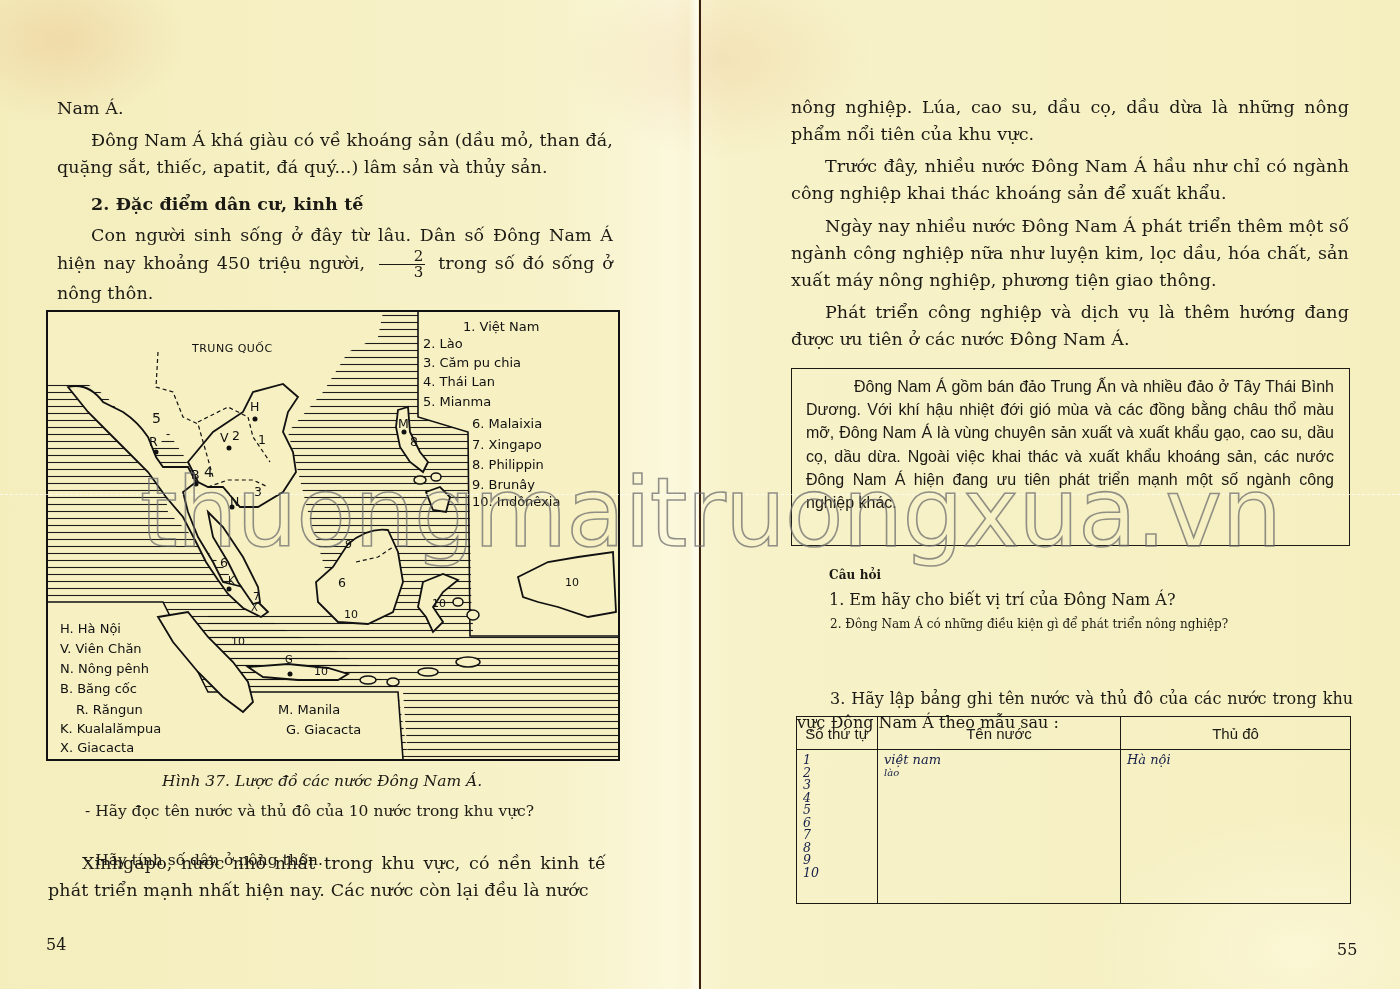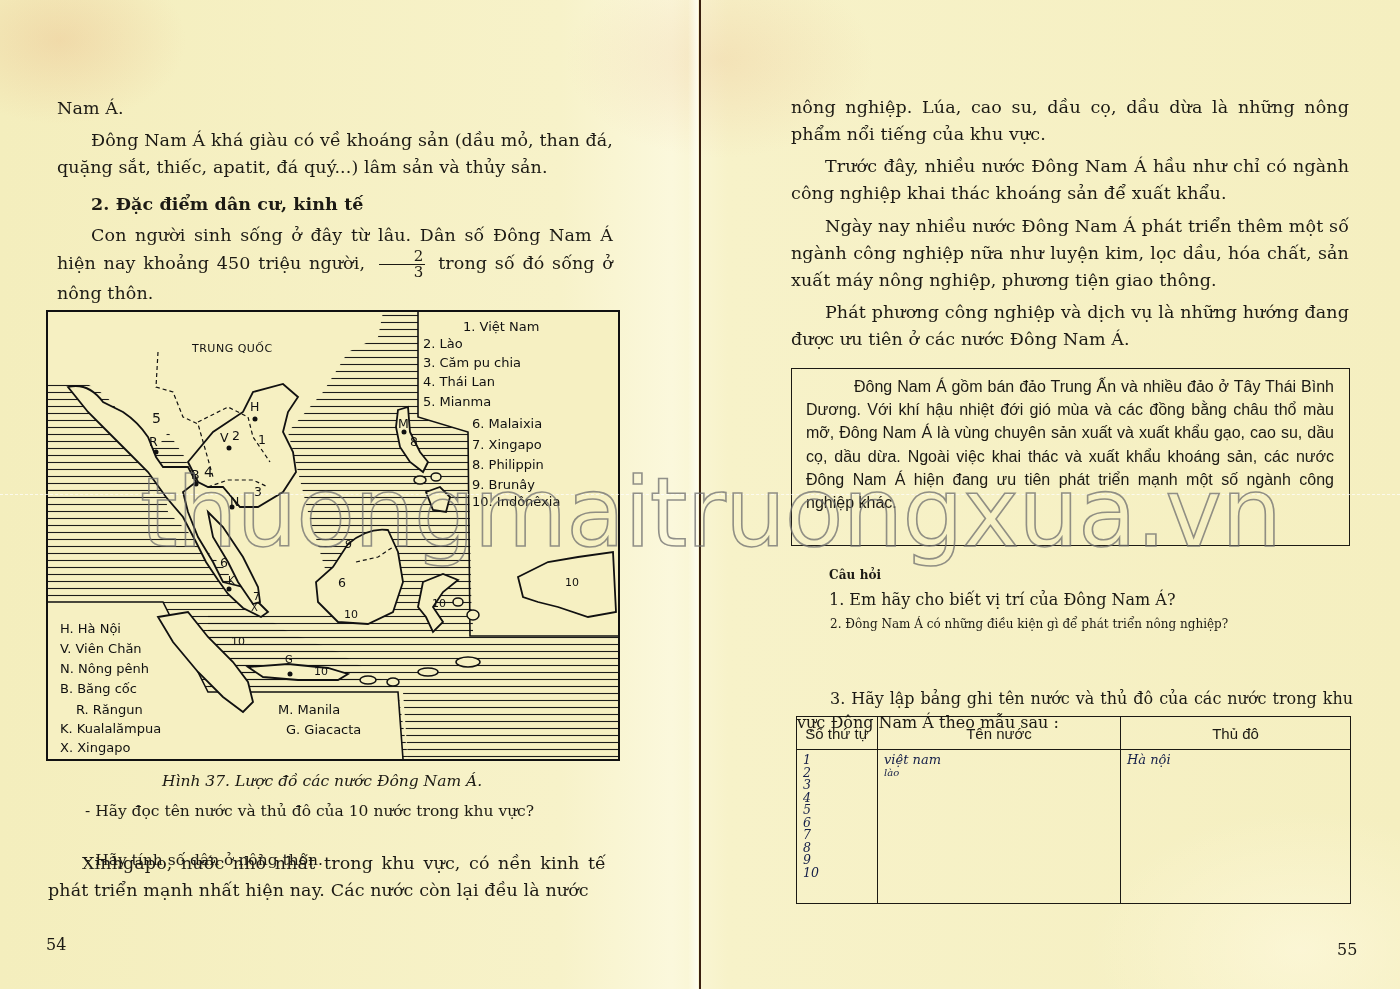--- a/index.html
+++ b/index.html
@@ -218,38 +218,38 @@
       <span class="map-text" style="left:424px; top:182px;">10. Indônêxia</span>
     </div>
 
     <div class="legend-list">
       <span class="map-text" style="left:12px; top:309px;">H. Hà Nội</span>
       <span class="map-text" style="left:12px; top:329px;">V. Viên Chăn</span>
       <span class="map-text" style="left:12px; top:349px;">N. Nông pênh</span>
       <span class="map-text" style="left:12px; top:369px;">B. Băng cốc</span>
       <span class="map-text" style="left:12px; top:390px;margin-left:16px;">R. Răngun</span>
       <span class="map-text" style="left:12px; top:409px;">K. Kualalămpua</span>
-      <span class="map-text" style="left:12px; top:428px;">X. Xingapo</span>
+      <span class="map-text" style="left:12px; top:428px;">X. Giacacta</span>
       <span class="map-text" style="left:230px; top:390px;">M. Manila</span>
       <span class="map-text" style="left:230px; top:410px;margin-left:8px;">G. Giacacta</span>
     </div>
   </div>
 
   <div class="caption" style="left:162px; top:761px;">Hình 37. Lược đồ các nước Đông Nam Á.</div>
   <div class="small-para" style="left:85px; top:788px; width:520px;">- Hãy đọc tên nước và thủ đô của 10 nước trong khu vực?</div>
   <div class="small-para" style="left:85px; top:814px; width:520px;margin-top:23px;">- Hãy tính số dân ở nông thôn.</div>
   <div class="para indent" style="left:48px; top:839px; width:558px;">Xinhgapo, nước nhỏ nhất trong khu vực, có nền kinh tế phát triển mạnh nhất hiện nay. Các nước còn lại đều là nước</div>
   <div class="page-num" style="left:46px; top:924px;">54</div>
 </div>
 
 <div class="page page-right">
-  <div class="para" style="left:90px; top:83px; width:558px;">nông nghiệp. Lúa, cao su, dầu cọ, dầu dừa là những nông phẩm nổi tiếng của khu vực.</div>
+  <div class="para" style="left:90px; top:83px; width:558px;">nông nghiệp. Lúa, cao su, dầu cọ, dầu dừa là những nông phẩm nổi tiên của khu vực.</div>
   <div class="para indent" style="left:90px; top:142px; width:558px;">Trước đây, nhiều nước Đông Nam Á hầu như chỉ có ngành công nghiệp khai thác khoáng sản để xuất khẩu.</div>
   <div class="para indent" style="left:90px; top:202px; width:558px;">Ngày nay nhiều nước Đông Nam Á phát triển thêm một số ngành công nghiệp nữa như luyện kim, lọc dầu, hóa chất, sản xuất máy nông nghiệp, phương tiện giao thông.</div>
-  <div class="para indent" style="left:90px; top:288px; width:558px;">Phát phương công nghiệp và dịch vụ là những hướng đang được ưu tiên ở các nước Đông Nam Á.</div>
+  <div class="para indent" style="left:90px; top:288px; width:558px;">Phát triển công nghiệp và dịch vụ là thêm hướng đang được ưu tiên ở các nước Đông Nam Á.</div>
   <div class="page-num" style="left:636px; top:929px;">55</div>
 </div>
 
 <div class="summary-box">
   <div class="summary-text">Đông Nam Á gồm bán đảo Trung Ấn và nhiều đảo ở Tây Thái Bình Dương. Với khí hậu nhiệt đới gió mùa và các đồng bằng châu thổ màu mỡ, Đông Nam Á là vùng chuyên sản xuất và xuất khẩu gạo, cao su, dầu cọ, dầu dừa. Ngoài việc khai thác và xuất khẩu khoáng sản, các nước Đông Nam Á hiện đang ưu tiên phát triển mạnh một số ngành công nghiệp khác.</div>
 </div>
 
 <div class="para heading" style="left:829px; top:562px; font-size:12px;">Câu hỏi</div>
 <div class="small-para" style="left:829px; top:587px; width:520px; font-size:16px;">1. Em hãy cho biết vị trí của Đông Nam Á?</div>
 <div class="small-para indent" style="left:797px; top:612px; width:556px; font-size:12px; text-align:justify; line-height:24px; text-indent:33px;">2. Đông Nam Á có những điều kiện gì để phát triển nông nghiệp?</div>

